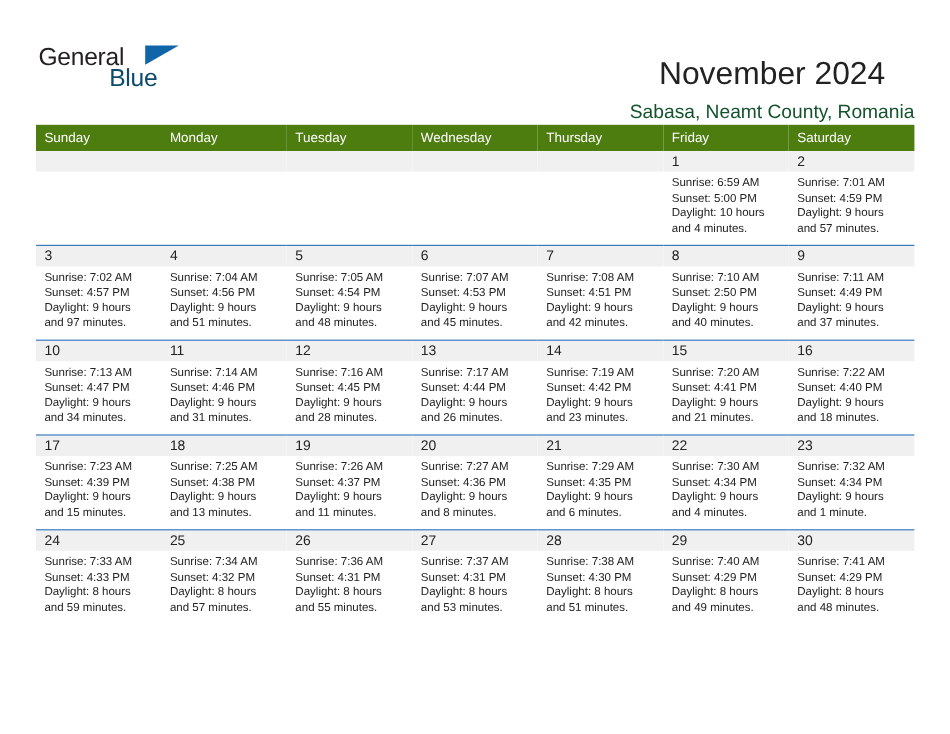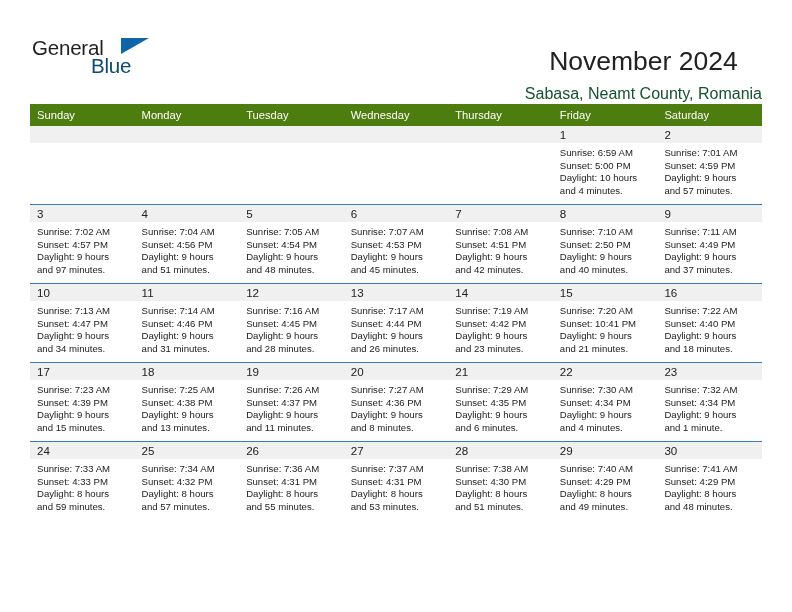--- a/index.html
+++ b/index.html
@@ -353,21 +353,21 @@
               <div>Sunrise: 7:19 AM</div>
               <div>Sunset: 4:42 PM</div>
               <div>Daylight: 9 hours</div>
               <div>and 23 minutes.</div>
             </div>
           </td>
           <td class="">
             <span class="daynum">15</span>
             <div class="cell-body">
               <div>Sunrise: 7:20 AM</div>
-              <div>Sunset: 10:41 PM</div>
+              <div>Sunset: 4:41 PM</div>
               <div>Daylight: 9 hours</div>
               <div>and 21 minutes.</div>
             </div>
           </td>
           <td class="">
             <span class="daynum">16</span>
             <div class="cell-body">
               <div>Sunrise: 7:22 AM</div>
               <div>Sunset: 4:40 PM</div>
               <div>Daylight: 9 hours</div>

